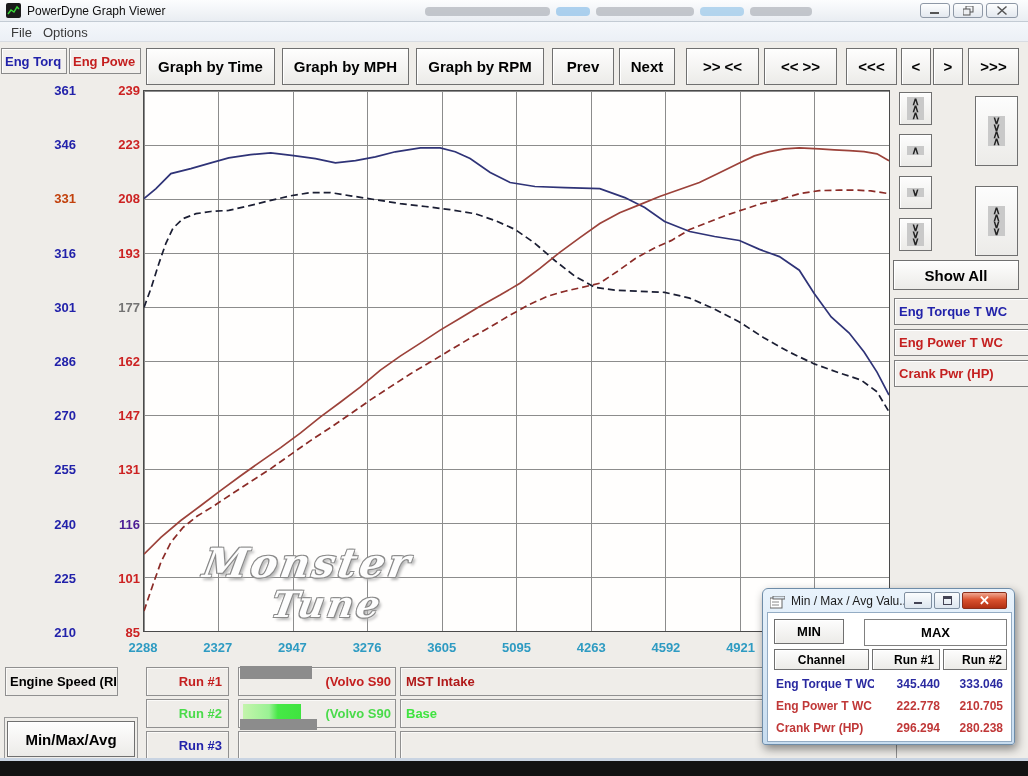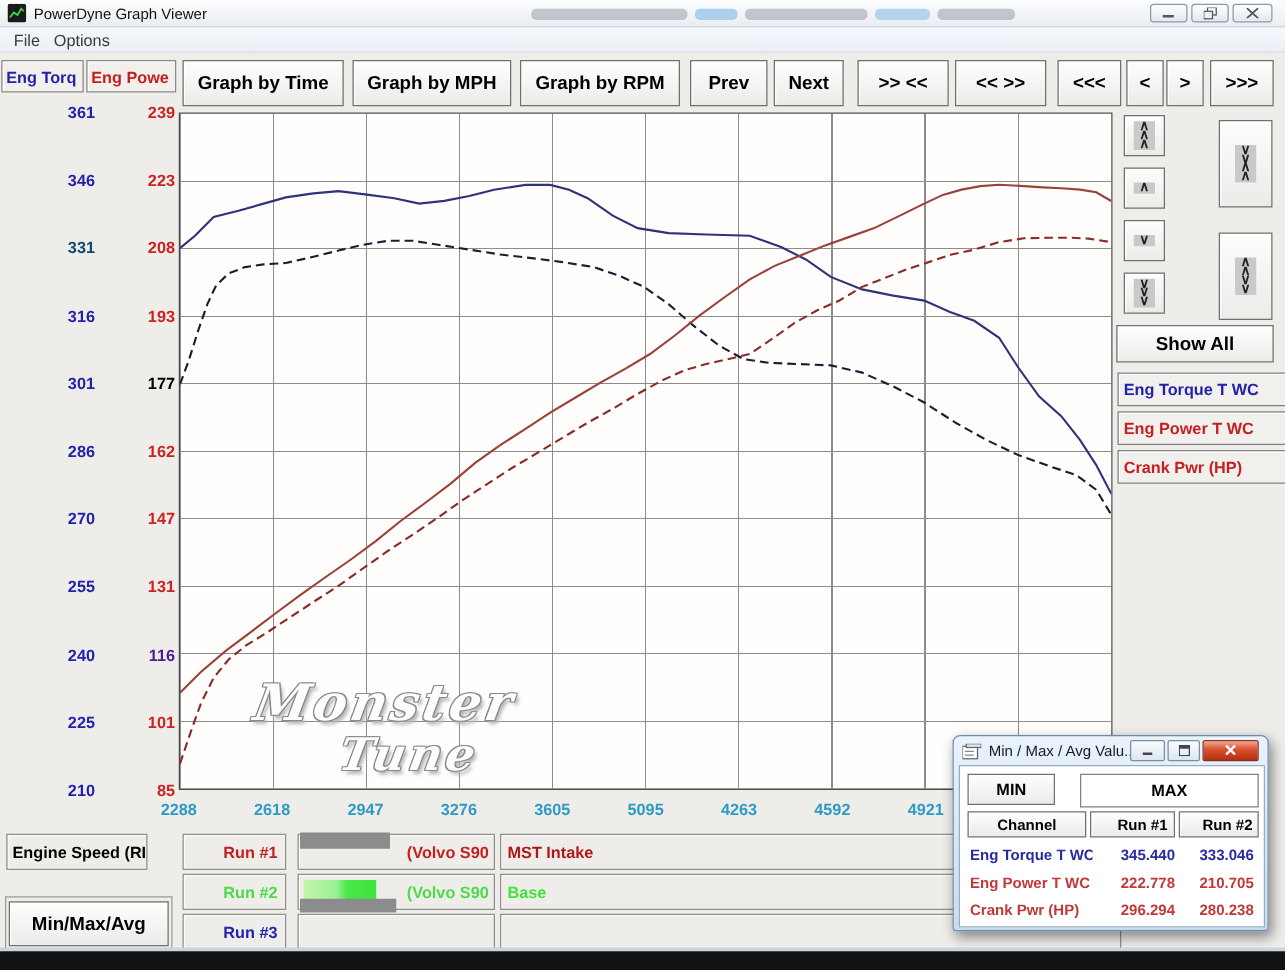--- a/index.html
+++ b/index.html
@@ -141,46 +141,46 @@
 <div class="abs btn" style="left:686px;top:48px;width:73px;height:37px">&gt;&gt; &lt;&lt;</div>
 <div class="abs btn" style="left:764px;top:48px;width:73px;height:37px">&lt;&lt; &gt;&gt;</div>
 <div class="abs btn" style="left:846px;top:48px;width:51px;height:37px">&lt;&lt;&lt;</div>
 <div class="abs btn" style="left:901px;top:48px;width:30px;height:37px">&lt;</div>
 <div class="abs btn" style="left:933px;top:48px;width:30px;height:37px">&gt;</div>
 <div class="abs btn" style="left:968px;top:48px;width:51px;height:37px">&gt;&gt;&gt;</div>
 
 <div class="abs tick-col" id="torque-ticks" style="left:28px;width:48px">
     <div class="tick" style="color: rgb(34, 34, 170); top: 0px;">361</div>
     <div class="tick" style="color: rgb(34, 34, 170); top: 54.2px;">346</div>
-    <div class="tick" style="color: #0c4a6e; top: 108.4px;">331</div>
+    <div class="tick" style="color: #c2410c; top: 108.4px;">331</div>
     <div class="tick" style="color: rgb(34, 34, 170); top: 162.6px;">316</div>
     <div class="tick" style="color: rgb(34, 34, 170); top: 216.8px;">301</div>
     <div class="tick" style="color: rgb(34, 34, 170); top: 271px;">286</div>
     <div class="tick" style="color: rgb(34, 34, 170); top: 325.2px;">270</div>
     <div class="tick" style="color: rgb(34, 34, 170); top: 379.4px;">255</div>
     <div class="tick" style="color: rgb(34, 34, 170); top: 433.6px;">240</div>
     <div class="tick" style="color: rgb(34, 34, 170); top: 487.8px;">225</div>
     <div class="tick" style="color: rgb(34, 34, 170); top: 542px;">210</div>
   </div>
 <div class="abs tick-col" id="power-ticks" style="left:92px;width:48px">
     <div class="tick" style="color: rgb(204, 34, 34); top: 0px;">239</div>
     <div class="tick" style="color: rgb(204, 34, 34); top: 54.2px;">223</div>
     <div class="tick" style="color: rgb(204, 34, 34); top: 108.4px;">208</div>
     <div class="tick" style="color: rgb(204, 34, 34); top: 162.6px;">193</div>
-    <div class="tick" style="color: #000000; top: 216.8px;">177</div>
+    <div class="tick" style="color: #737373; top: 216.8px;">177</div>
     <div class="tick" style="color: rgb(204, 34, 34); top: 271px;">162</div>
     <div class="tick" style="color: rgb(204, 34, 34); top: 325.2px;">147</div>
     <div class="tick" style="color: rgb(204, 34, 34); top: 379.4px;">131</div>
     <div class="tick" style="color: #4c1d95; top: 433.6px;">116</div>
     <div class="tick" style="color: rgb(204, 34, 34); top: 487.8px;">101</div>
     <div class="tick" style="color: rgb(204, 34, 34); top: 542px;">85</div>
   </div>
 <div class="abs rpm-row" id="rpm-ticks">
     <div class="rpm-tick" style="color: rgb(46, 155, 194); left: 0px;">2288</div>
-    <div class="rpm-tick" style="color: rgb(46, 155, 194); left: 74.7px;">2618</div>
+    <div class="rpm-tick" style="color: rgb(46, 155, 194); left: 74.7px;">2327</div>
     <div class="rpm-tick" style="color: rgb(46, 155, 194); left: 149.4px;">2947</div>
     <div class="rpm-tick" style="color: rgb(46, 155, 194); left: 224.1px;">3276</div>
     <div class="rpm-tick" style="color: rgb(46, 155, 194); left: 298.8px;">3605</div>
     <div class="rpm-tick" style="color: rgb(46, 155, 194); left: 373.5px;">5095</div>
     <div class="rpm-tick" style="color: rgb(46, 155, 194); left: 448.2px;">4263</div>
     <div class="rpm-tick" style="color: rgb(46, 155, 194); left: 522.9px;">4592</div>
     <div class="rpm-tick" style="color: rgb(46, 155, 194); left: 597.6px;">4921</div>
   </div>
 
 <div class="abs plot">

